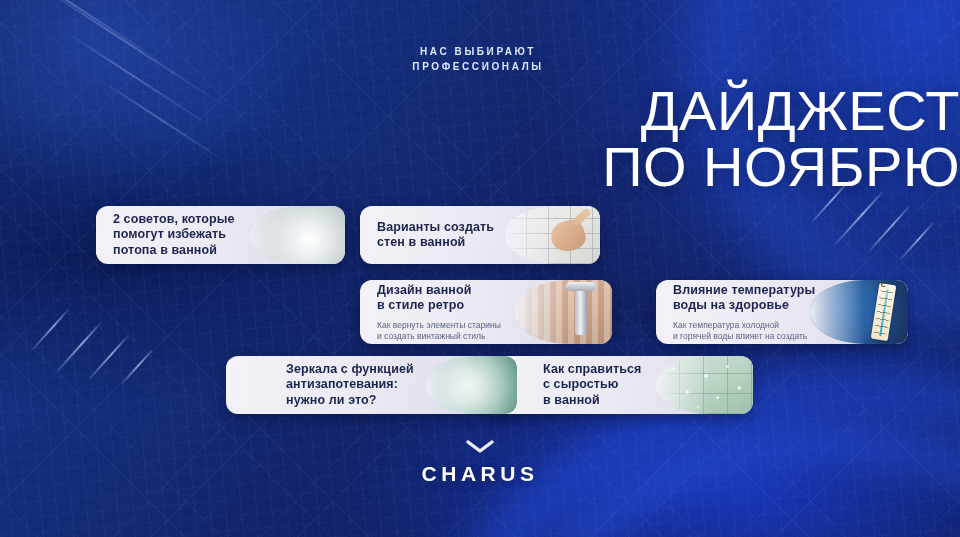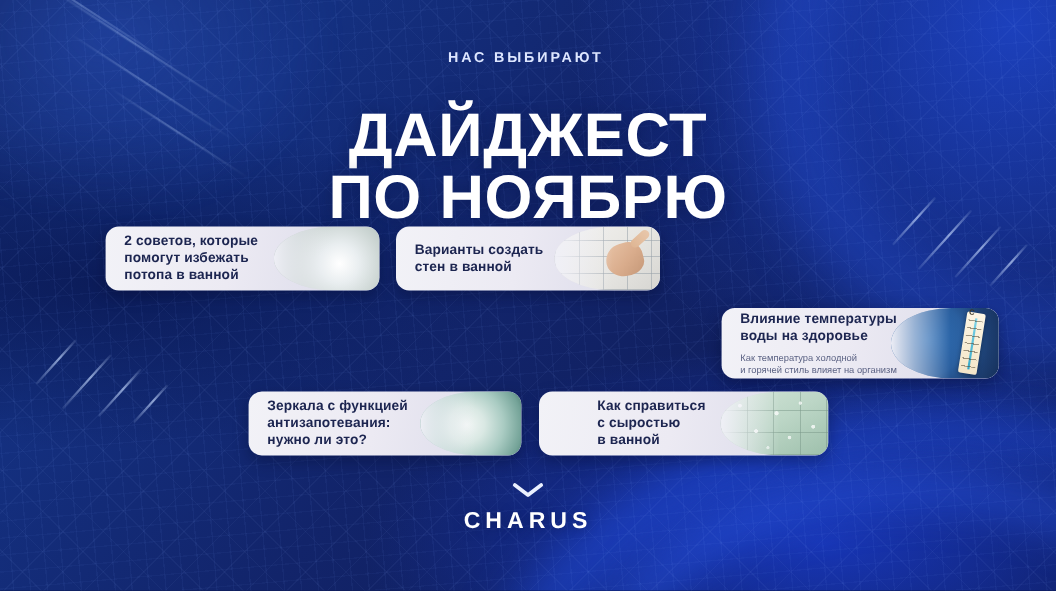--- a/index.html
+++ b/index.html
@@ -68,30 +68,29 @@
     position:absolute;display:block;width:2px;border-radius:2px;
     background:linear-gradient(180deg, rgba(190,212,255,.08) 0%, rgba(198,218,255,.68) 42%, rgba(190,212,255,.10) 100%);
     transform:rotate(42deg);transform-origin:center;
   }
   .slashes.right{left:812px;top:168px;width:150px;height:128px;}
   .slashes.left{left:28px;top:292px;width:150px;height:120px;}
 
   
   .kicker{
     position:absolute;left:0;right:4px;top:44px;text-align:center;
-    color:#dde6ff;font-size:13px;font-weight:700;letter-spacing:2.6px;line-height:15px;
+    color:#dde6ff;font-size:10px;font-weight:700;letter-spacing:2.6px;line-height:15px;
     text-transform:uppercase;
   }
   .kicker div{white-space:nowrap;}
   .title{
-    position:absolute;left:0;right:0;top:86px;text-align:center;
-    color:#ffffff;font-weight:700;font-size:56px;line-height:50px;
+    position:absolute;left:0;right:0;top:86px;text-align:right;
+    color:#ffffff;font-weight:400;font-size:56px;line-height:50px;
     letter-spacing:.5px;text-transform:uppercase;
     text-shadow:0 2px 16px rgba(10,20,70,.55);
-    margin-top:12px;
   }
   .title .l2{display:block;margin-top:6px;}
 
   
   .cards{position:absolute;left:0;top:0;width:960px;height:537px;}
   .card{
     position:absolute;border-radius:12px;overflow:hidden;
     background:linear-gradient(100deg,#f2f2f7 0%,#eceaf3 46%,#e3e2ee 70%,#dcdceb 100%);
     box-shadow:0 5px 14px rgba(4,10,45,.40);
     display:flex;align-items:stretch;
@@ -220,20 +219,21 @@
 
   <div class="slashes left">
     <span style="left:22px;top:10px;height:54px;"></span>
     <span style="left:50px;top:22px;height:66px;"></span>
     <span style="left:80px;top:36px;height:58px;"></span>
     <span style="left:108px;top:52px;height:46px;"></span>
   </div>
 
   <div class="kicker">
     <div>НАС ВЫБИРАЮТ</div>
+    <div>ПРОФЕССИОНАЛЫ</div>
   </div>
 
   <div class="title">
     <span>ДАЙДЖЕСТ</span>
     <span class="l2">ПО НОЯБРЮ</span>
   </div>
 
   <div class="cards">
 
     <div class="card" style="left:96px;top:206px;width:249px;height:58px;">
@@ -250,35 +250,46 @@
         <div class="hand"></div>
       </div>
       <div class="txt" style="width:160px;">
         <div class="ttl">Варианты создать
 стен в ванной</div>
       </div>
     </div>
 
 
 
+    <div class="card" style="left:360px;top:280px;width:252px;height:64px;">
+      <div class="pic ph-retro" style="width:98px;">
+        <div class="faucet"></div>
+      </div>
+      <div class="txt" style="width:172px;">
+        <div class="ttl">Дизайн ванной
+в стиле ретро</div>
+        <div class="sub">Как вернуть элементы старины
+и создать винтажный стиль</div>
+      </div>
+    </div>
 
     <div class="card" style="left:656px;top:280px;width:252px;height:64px;">
       <div class="pic ph-thermo" style="width:98px;">
         <div class="thermo-stick"></div>
         <div class="thermo-c">C</div>
       </div>
       <div class="txt" style="width:176px;">
         <div class="ttl">Влияние температуры
 воды на здоровье</div>
         <div class="sub">Как температура холодной
-и горячей стиль влияет на организм</div>
-      </div>
-    </div>
-
-    <div class="card" style="left:226px;top:356px;width:248px;height:58px;">
+и горячей воды влияет на создать</div>
+      </div>
+    </div>
+
+    <div class="card" style="left:226px;top:356px;width:248px;height:58px;padding-left:43px;">
       <div class="pic ph-mirror" style="width:92px;"></div>
       <div class="txt" style="width:170px;">
         <div class="ttl">Зеркала с функцией
 антизапотевания:
 нужно ли это?</div>
       </div>
     </div>
 
     <div class="card" style="left:490px;top:356px;width:227px;height:58px;padding-left:36px;">
       <div class="pic ph-wet" style="width:98px;">

